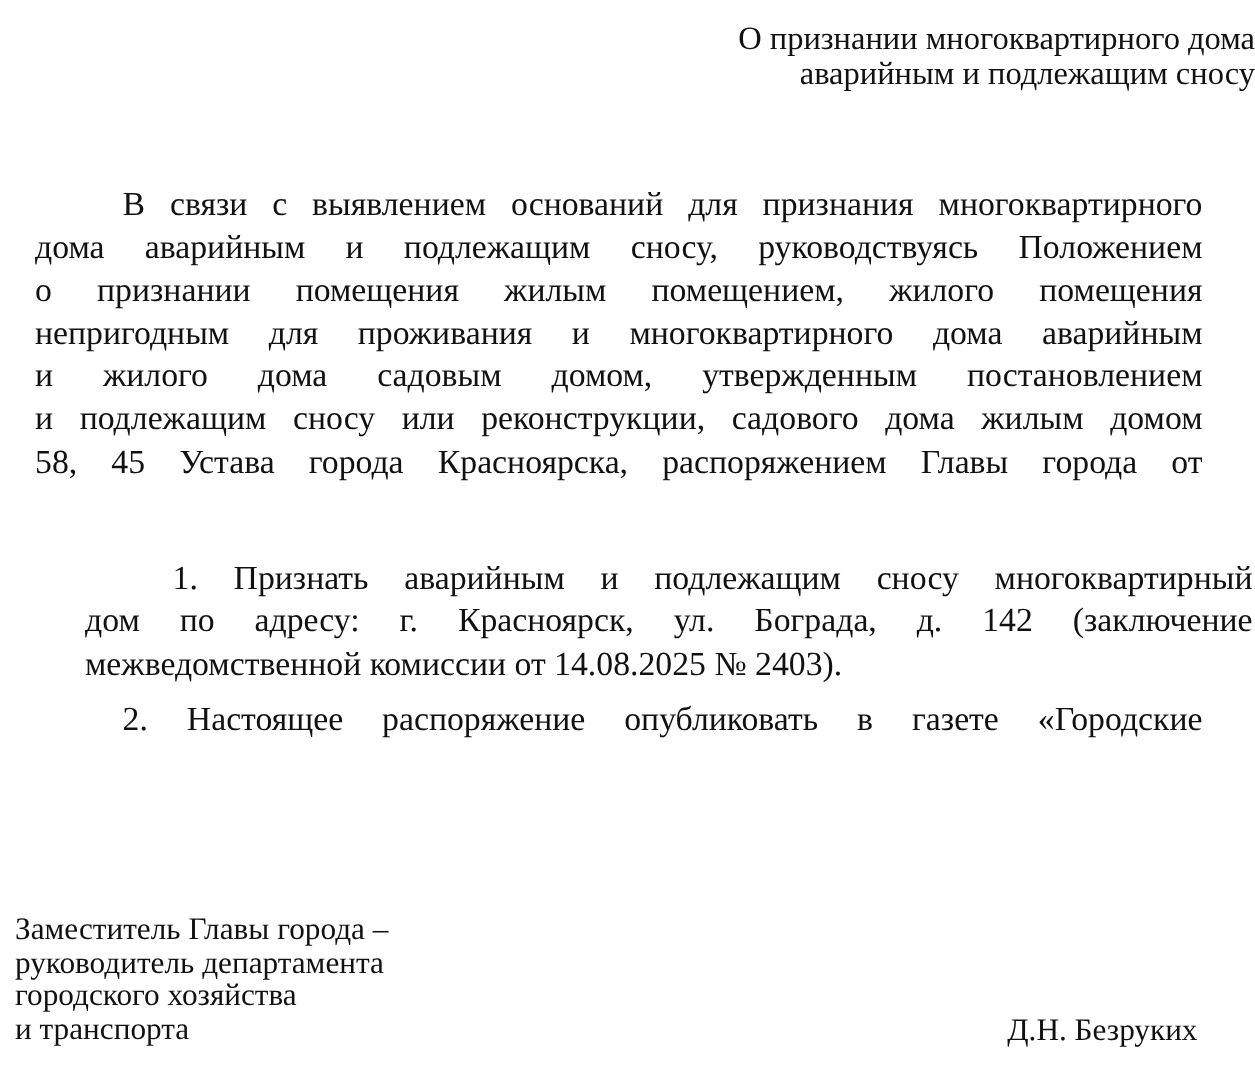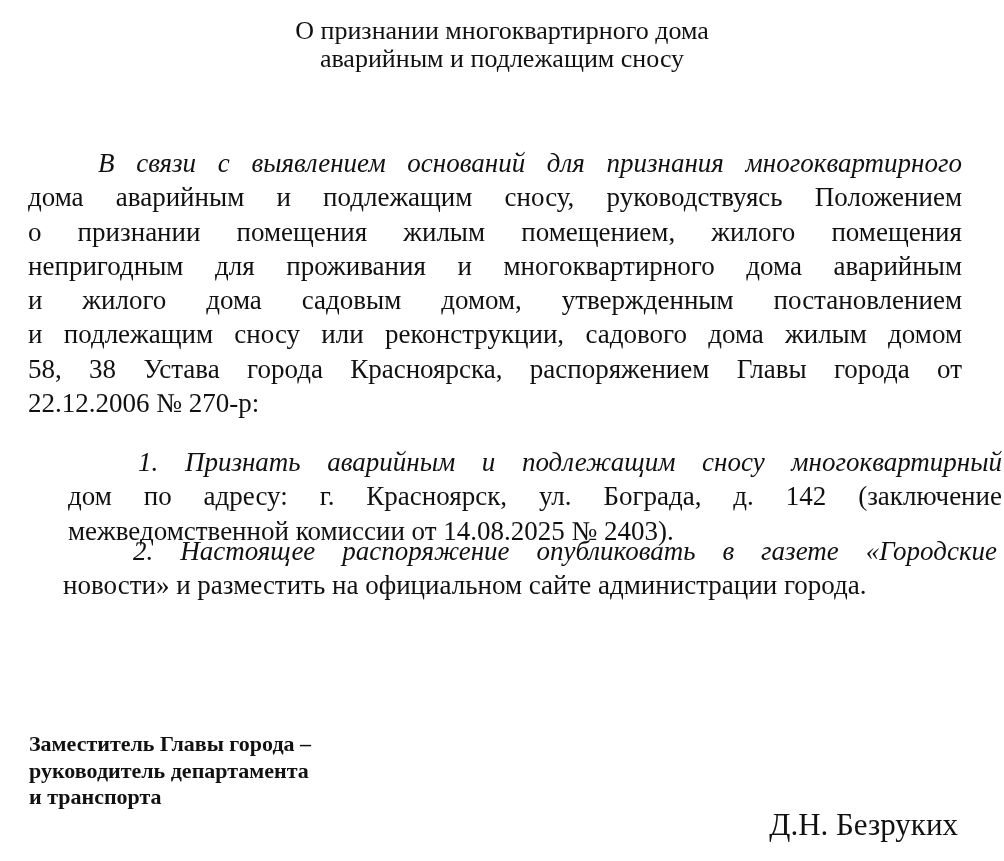--- a/index.html
+++ b/index.html
@@ -17,90 +17,87 @@
     }
     .title {
       position: absolute;
       left: 0;
       width: 1004px;
       top: 17px;
       text-align: center;
       font-size: 26px;
       line-height: 28px;
     }
-    .title div { white-space: nowrap; }
+    .title div { white-space: nowrap; text-align: right; }
     .body {
       position: absolute;
       left: 28px;
       width: 934px;
       font-size: 27px;
       line-height: 34.3px;
     }
     .line {
       display: block;
       text-align: justify;
       text-align-last: justify;
       white-space: nowrap;
       height: 34.3px;
       overflow: visible;
     }
     .line.last {
       text-align-last: left;
     }
     .line.indent {
       padding-left: 70px;
-      font-style: italic;
     }
     .signature-left {
       position: absolute;
-      left: 29px;
+      left: 12px;
       top: 731px;
-      font-size: 22px;
+      font-size: 25px;
       line-height: 26.7px;
-      font-weight: bold;
     }
     .signature-left div { white-space: nowrap; }
     .signature-right {
       position: absolute;
       right: 46px;
       top: 811px;
-      font-size: 31px;
+      font-size: 25px;
       line-height: 27px;
       white-space: nowrap;
     }
   </style>
 </head>
 <body>
 
 <div class="title">
   <div>О признании многоквартирного дома</div>
   <div>аварийным и подлежащим сносу</div>
 </div>
 
 <div class="body" style="top:146px;">
   <span class="line indent">В связи с выявлением оснований для признания многоквартирного</span>
   <span class="line">дома аварийным и подлежащим сносу, руководствуясь Положением</span>
   <span class="line">о признании помещения жилым помещением, жилого помещения</span>
   <span class="line">непригодным для проживания и многоквартирного дома аварийным</span>
   <span class="line">и жилого дома садовым домом, утвержденным постановлением</span>
   <span class="line">и подлежащим сносу или реконструкции, садового дома жилым домом</span>
-  <span class="line">58, 38 Устава города Красноярска, распоряжением Главы города от</span>
-  <span class="line last">22.12.2006 № 270-р:</span>
+  <span class="line">58, 45 Устава города Красноярска, распоряжением Главы города от</span>
 </div>
 
 <div class="body" style="top:445px;margin-left:40px;">
   <span class="line indent">1. Признать аварийным и подлежащим сносу многоквартирный</span>
   <span class="line">дом по адресу: г. Красноярск, ул. Бограда, д. 142 (заключение</span>
   <span class="line last">межведомственной комиссии от 14.08.2025 № 2403).</span>
 </div>
 
-<div class="body" style="top:534px;margin-left:35px;">
+<div class="body" style="top:558px;">
   <span class="line indent">2. Настоящее распоряжение опубликовать в газете «Городские</span>
-  <span class="line last">новости» и разместить на официальном сайте администрации города.</span>
 </div>
 
 <div class="signature-left">
   <div>Заместитель Главы города –</div>
   <div>руководитель департамента</div>
+  <div>городского хозяйства</div>
   <div>и транспорта</div>
 </div>
 
 <div class="signature-right">Д.Н. Безруких</div>
 
 </body></html>

